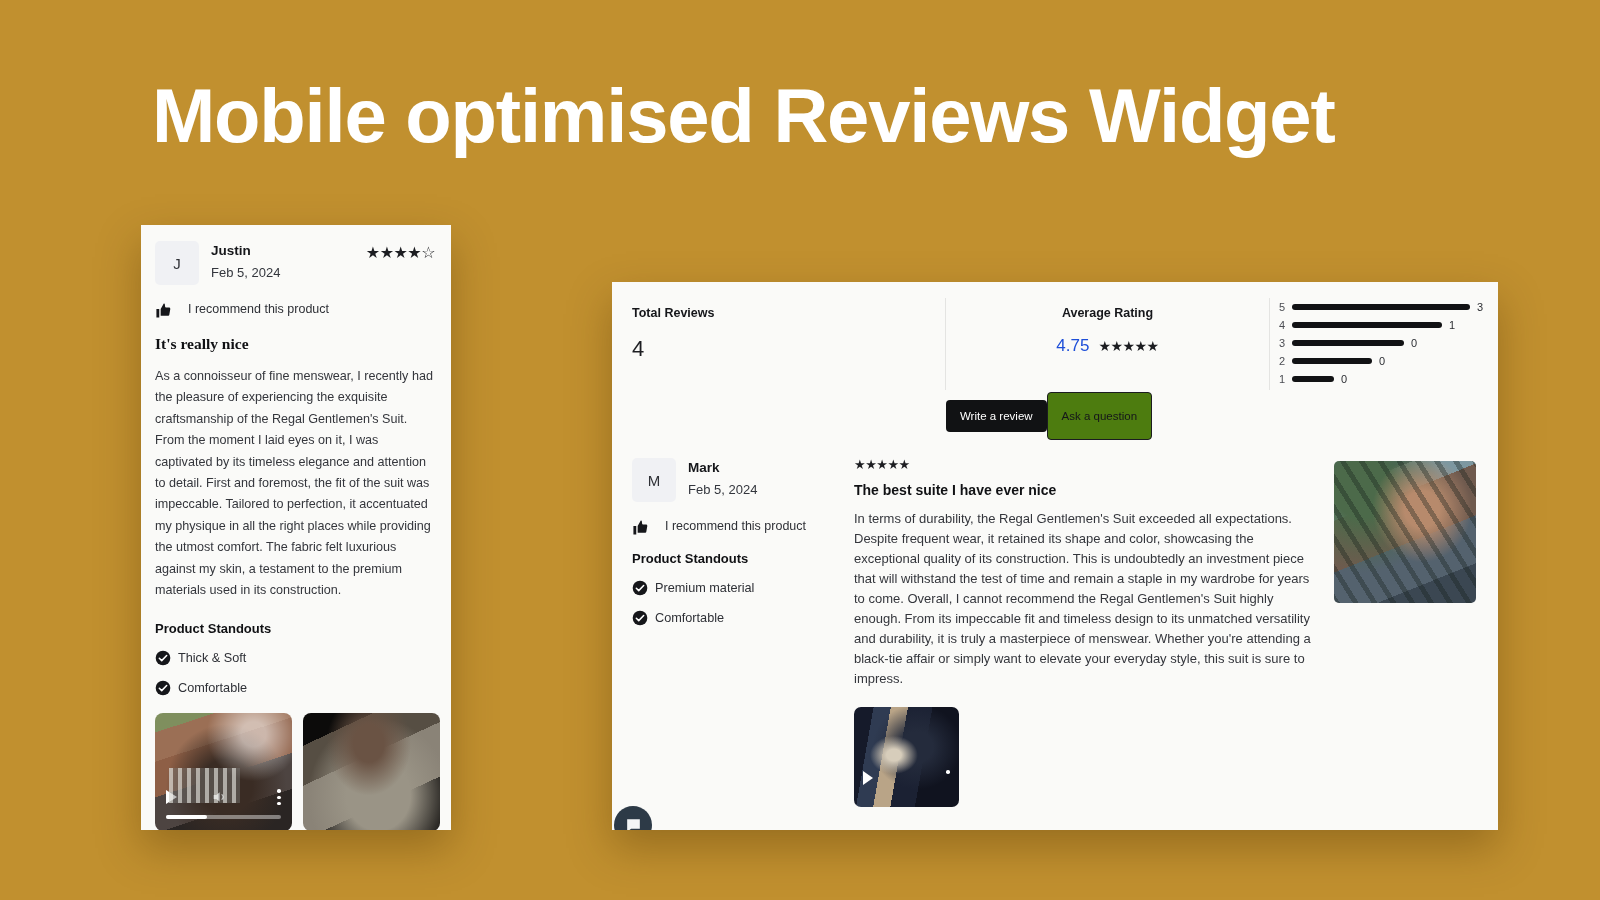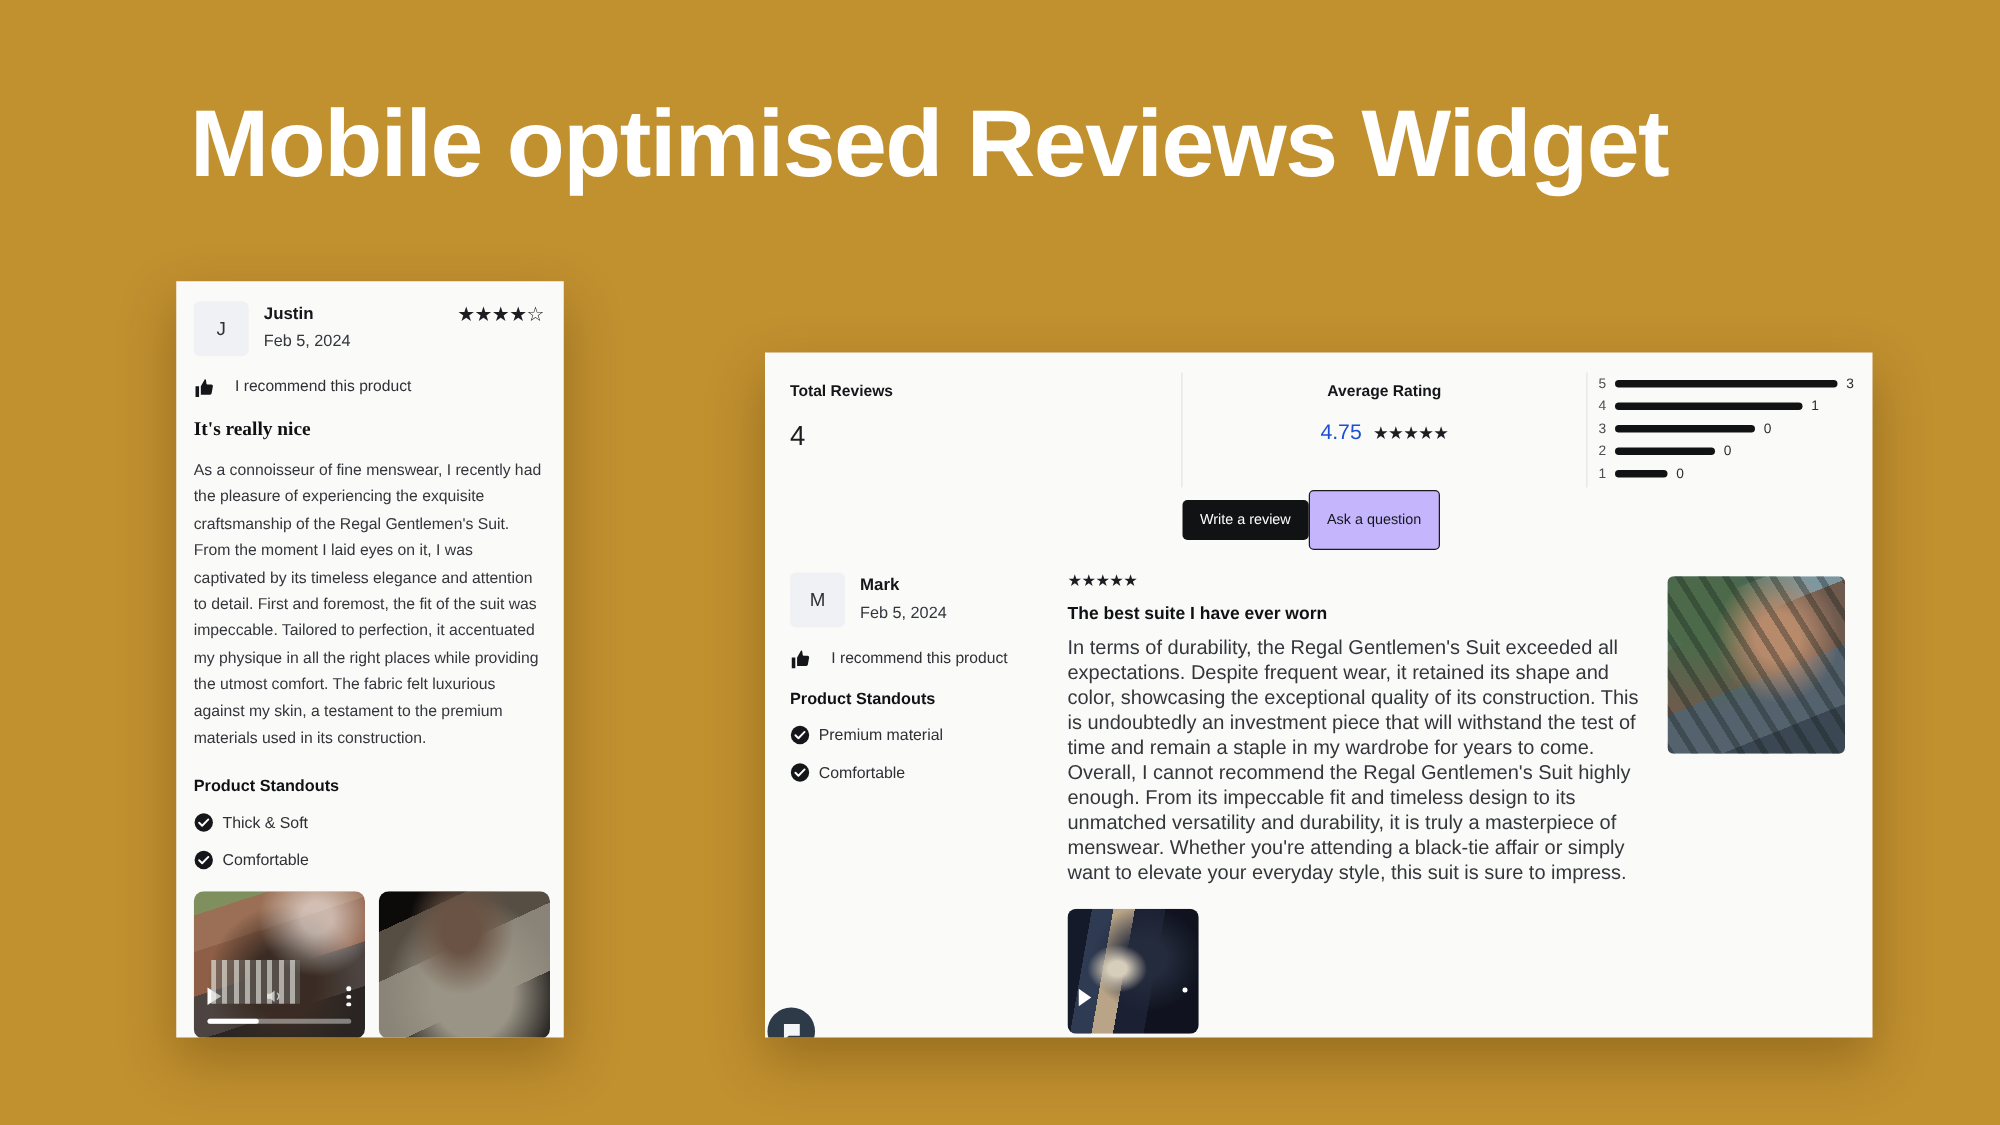--- a/index.html
+++ b/index.html
@@ -253,21 +253,21 @@
     background: #111214;
     color: #fff;
     font-size: 11.5px;
     border: none;
     border-radius: 4px;
     padding: 10px 14px;
     font-family: inherit;
     cursor: pointer;
   }
   .btn-ask {
-    background: #c4b5fd;
+    background: #4d7c0f;
     color: #15161a;
     font-size: 11.5px;
     border: 1px solid #1b1c20;
     border-radius: 4px;
     padding: 17px 14px;
     font-family: inherit;
     cursor: pointer;
   }
 
   .tabs-row {
@@ -313,21 +313,21 @@
   .d-right { width: 142px; flex: none; padding-top: 3px; }
 
   .d-stars { font-size: 13px; }
   .d-review-title {
     font-size: 14px;
     font-weight: bold;
     color: #101114;
     margin-top: 11px;
   }
   .d-body {
-    font-size: 16px;
+    font-size: 13px;
     line-height: 20px;
     color: #34363c;
     margin-top: 11px;
     max-width: 470px;
   }
   .d-video {
     width: 105px;
     height: 100px;
     border-radius: 7px;
     overflow: hidden;
@@ -511,21 +511,21 @@
         <svg class="check-ico" viewBox="0 0 24 24">
           <circle cx="12" cy="12" r="11" fill="#15161a"></circle>
           <path d="M6.5 12.3l3.6 3.6 7.4-7.6" stroke="#fff" stroke-width="2.3" fill="none" stroke-linecap="round" stroke-linejoin="round"></path>
         </svg>
         <span class="standout-label">Comfortable</span>
       </div>
     </div>
 
     <div class="d-center">
       <div class="stars d-stars">★★★★★</div>
-      <div class="d-review-title">The best suite I have ever worn</div>
+      <div class="d-review-title">The best suite I have ever nice</div>
       <div class="d-body">In terms of durability, the Regal Gentlemen's Suit exceeded all expectations. Despite frequent wear, it retained its shape and color, showcasing the exceptional quality of its construction. This is undoubtedly an investment piece that will withstand the test of time and remain a staple in my wardrobe for years to come. Overall, I cannot recommend the Regal Gentlemen's Suit highly enough. From its impeccable fit and timeless design to its unmatched versatility and durability, it is truly a masterpiece of menswear. Whether you're attending a black-tie affair or simply want to elevate your everyday style, this suit is sure to impress.</div>
 
       <div class="d-video photo-c">
         <div class="video-overlay">
           <div class="play-ico" style="bottom:22px;left:9px;border-left-width:10px;"></div>
           <div class="kebab-ico" style="right:9px;bottom:21px;">
             <span></span>
           </div>
 
         </div>

